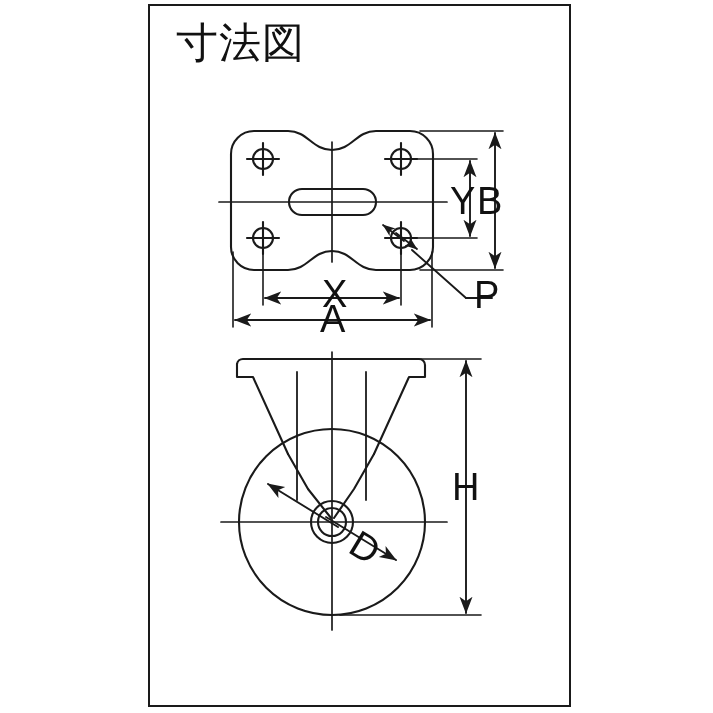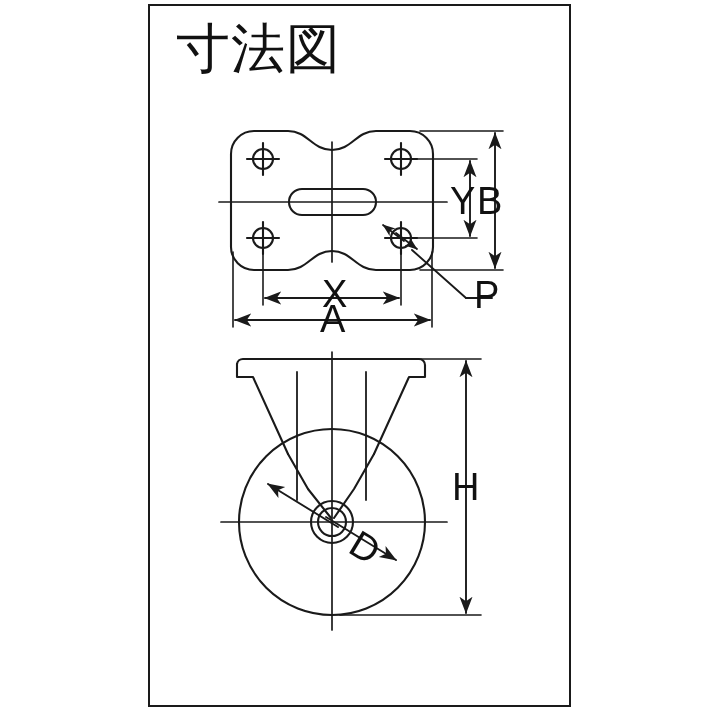--- a/index.html
+++ b/index.html
@@ -24,21 +24,21 @@
     width: 423px;
     height: 703px;
     border: 2px solid #1a1a1a;
     box-sizing: border-box;
     background: #ffffff;
   }
   #title {
     position: absolute;
     left: 176px;
     top: 22px;
-    font-size: 54px;
+    font-size: 42px;
     line-height: 1;
     color: #111111;
     letter-spacing: 1px;
     font-family: "DejaVu Sans", sans-serif;
     white-space: nowrap;
   }
   #drawing {
     position: absolute;
     left: 0;
     top: 0;

